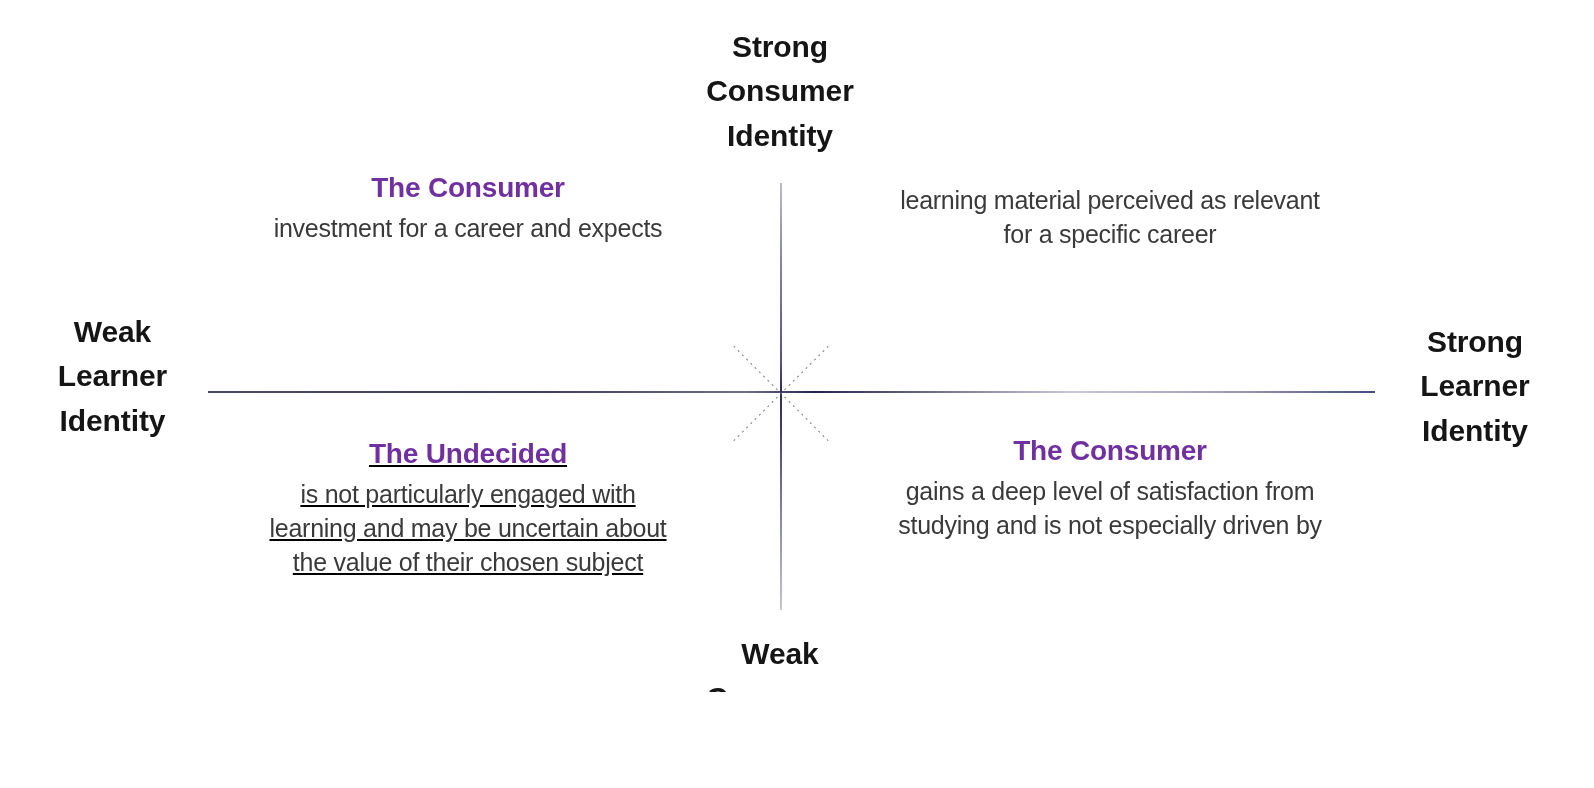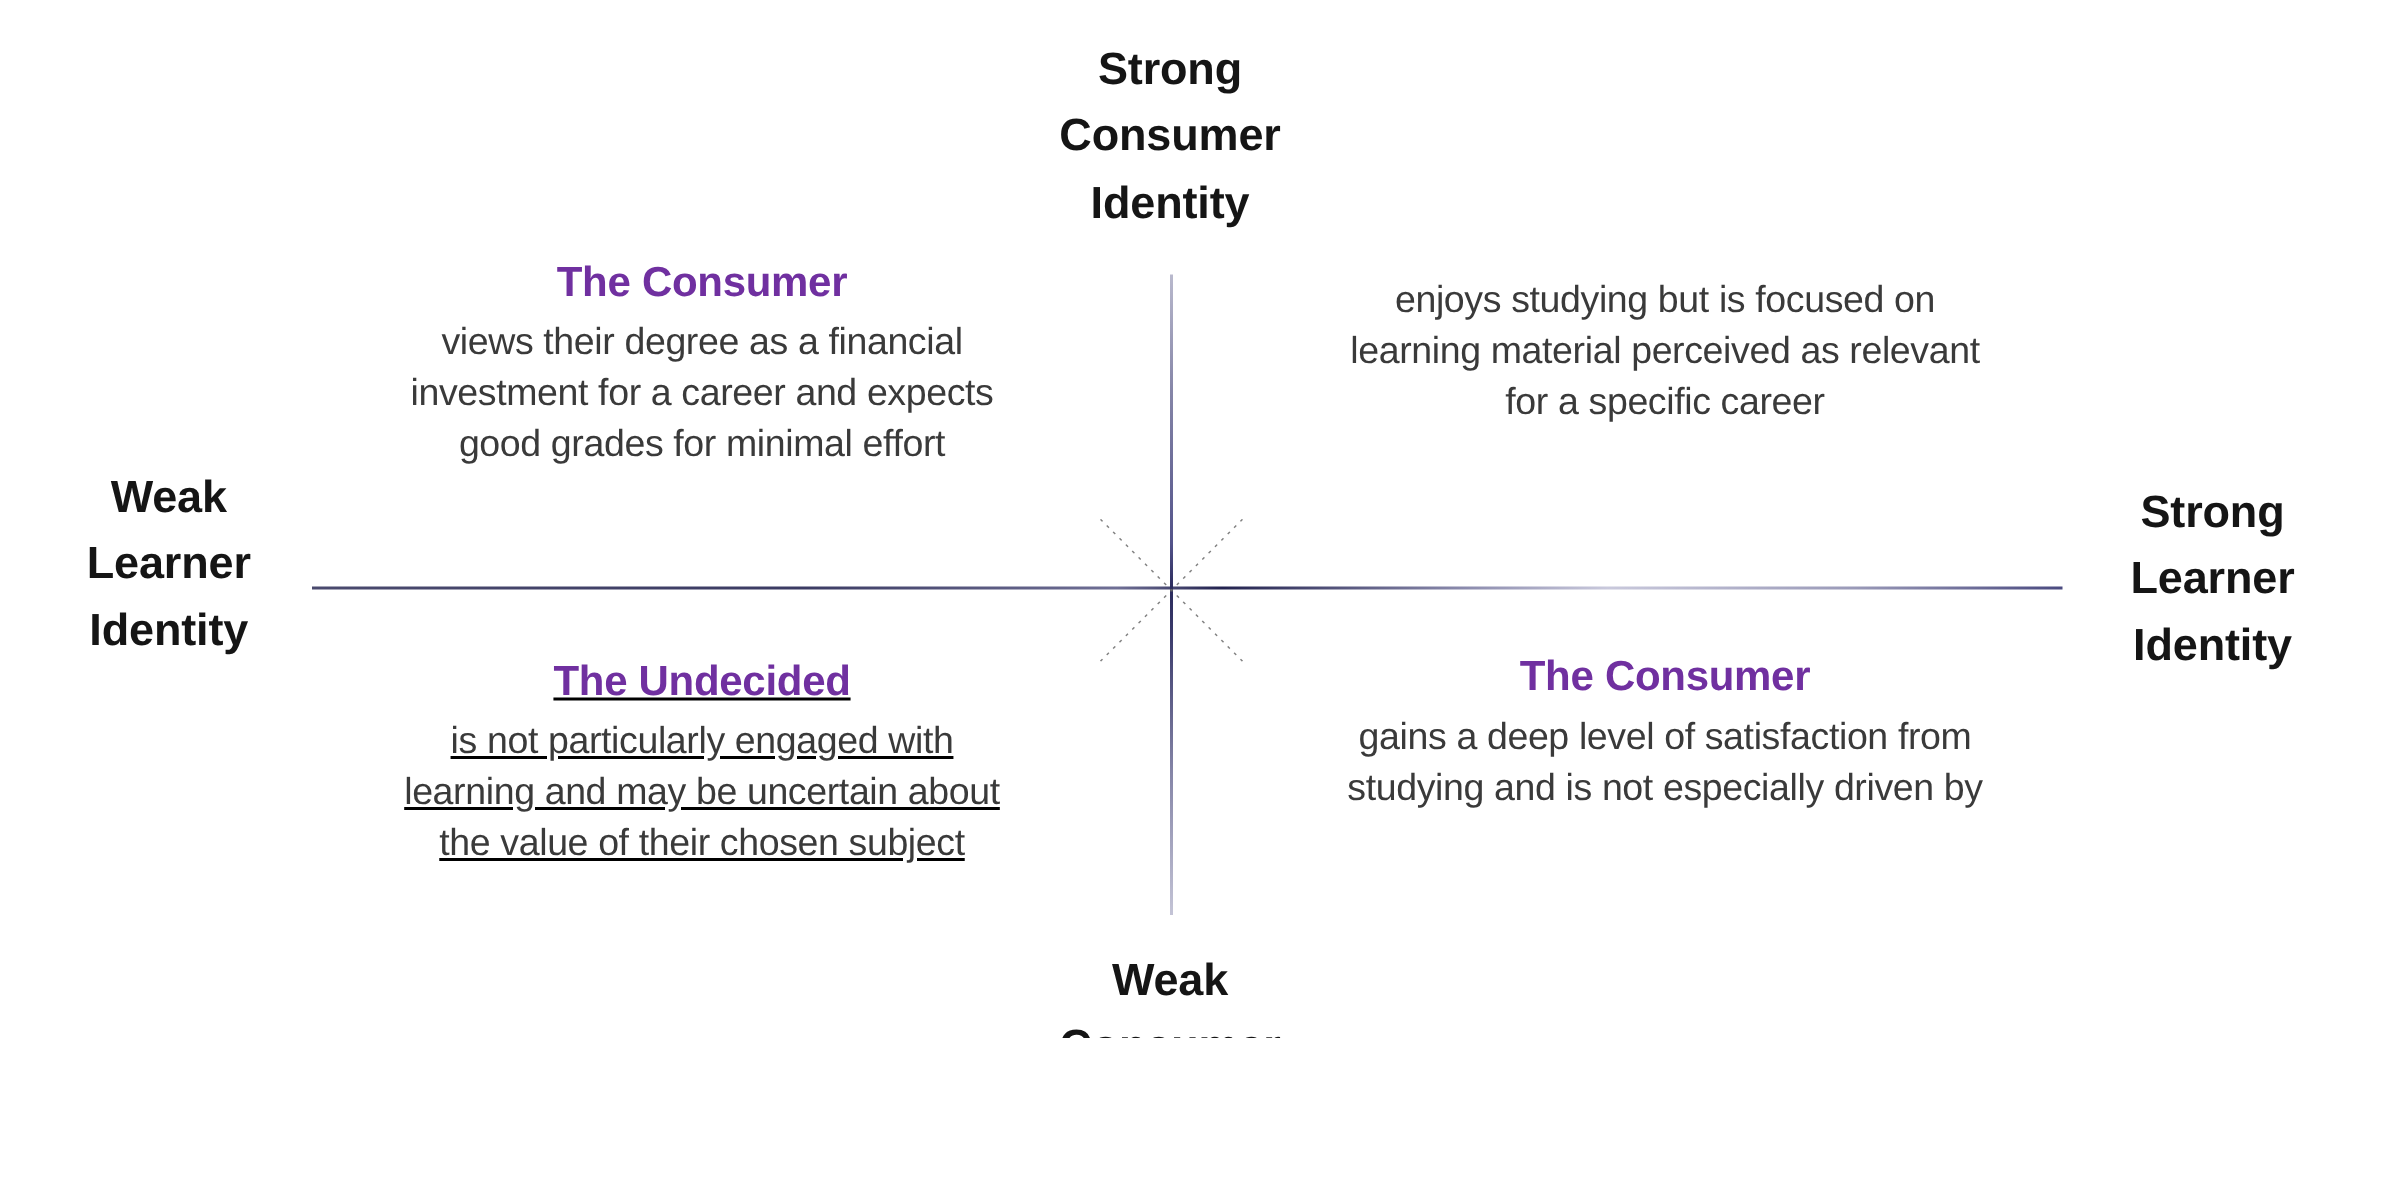--- a/index.html
+++ b/index.html
@@ -143,29 +143,26 @@
 
   <div class="axis-caption" id="caption-right">
     <span>Strong</span>
     <span>Learner</span>
     <span>Identity</span>
   </div>
 
   <div class="quadrant" id="quadrant-consumer">
     <p class="quadrant-title">The Consumer</p>
     <p class="quadrant-desc">
-      <span>views their degree as a financial</span>
       <span>investment for a career and expects</span>
-      <span>good grades for minimal effort</span>
     </p>
   </div>
 
   <div class="quadrant" id="quadrant-striver">
     <p class="quadrant-desc">
-      <span>enjoys studying but is focused on</span>
       <span>learning material perceived as relevant</span>
       <span>for a specific career</span>
     </p>
   </div>
 
   <div class="quadrant" id="quadrant-undecided">
     <p class="quadrant-title">The Undecided</p>
     <p class="quadrant-desc">
       <span>is not particularly engaged with</span>
       <span>learning and may be uncertain about</span>

